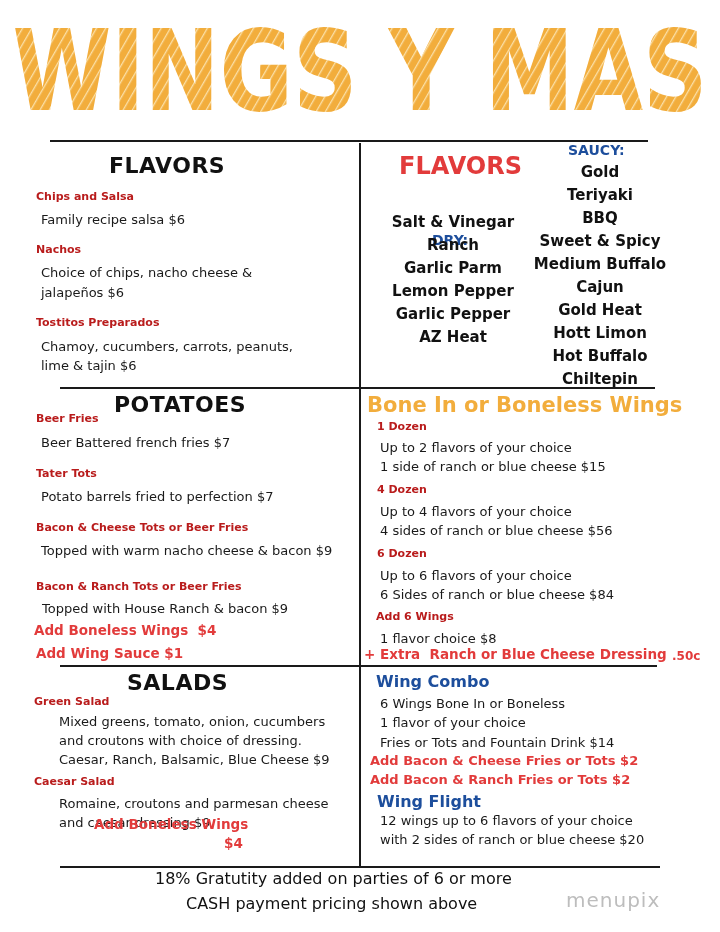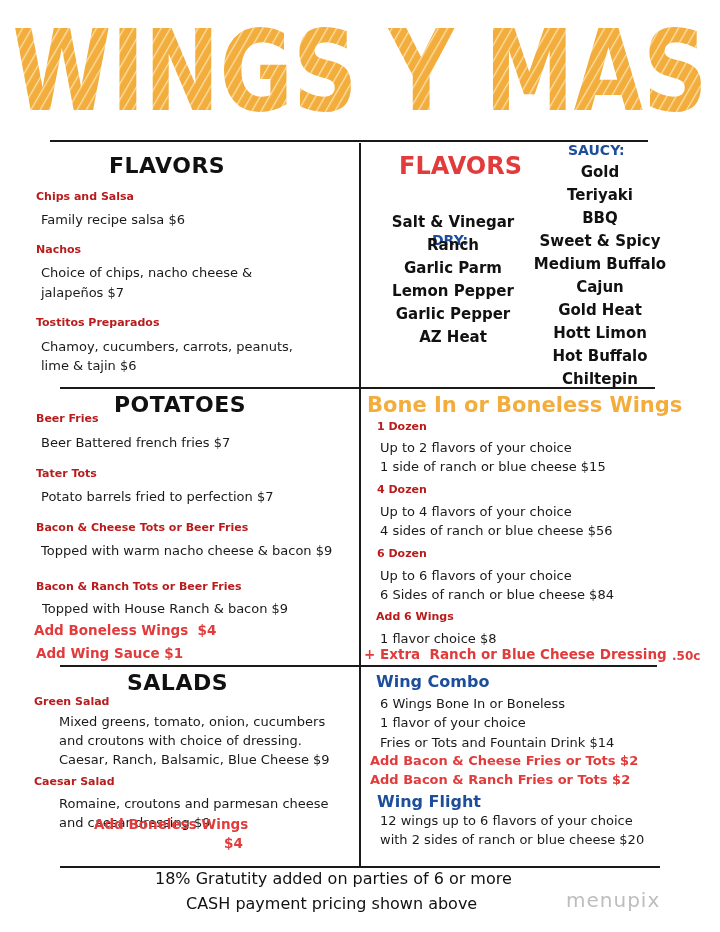--- a/index.html
+++ b/index.html
@@ -38,21 +38,21 @@
 <div class="vline" style="left:359px; top:143px; height:724px;"></div>
 <div class="hline" style="left:60px; top:387px; width:595px;"></div>
 <div class="hline" style="left:60px; top:665px; width:597px;"></div>
 <div class="hline" style="left:60px; top:866px; width:600px;"></div>
 
 <div class="abs sec-title" style="left:109px; top:153px;">FLAVORS</div>
 <div class="abs item-name" style="left:36px; top:190px;">Chips and Salsa</div>
 <div class="abs desc" style="left:41px; top:210px;">Family recipe salsa $6</div>
 <div class="abs item-name" style="left:36px; top:243px;">Nachos</div>
 <div class="abs desc" style="left:41px; top:263px;">Choice of chips, nacho cheese &amp;</div>
-<div class="abs desc" style="left:41px; top:283px;">jalapeños $7</div>
+<div class="abs desc" style="left:41px; top:283px;">jalapeños $6</div>
 <div class="abs item-name" style="left:36px; top:316px;">Tostitos Preparados</div>
 <div class="abs desc" style="left:41px; top:337px;">Chamoy, cucumbers, carrots, peanuts,</div>
 <div class="abs desc" style="left:41px; top:356px;">lime &amp; tajin $6</div>
 
 <div class="abs" style="left:399px; top:152px; font-size:24px; font-weight:bold; color:#e23b3b;">FLAVORS</div>
 <div class="abs blue-sm" style="left:432px; top:192px;margin-top:40px;">DRY:</div>
 <div>
   <div class="flavor" style="left:382px; width:142px; top:213px;">Salt &amp; Vinegar</div>
   <div class="flavor" style="left:382px; width:142px; top:236px;">Ranch</div>
   <div class="flavor" style="left:382px; width:142px; top:259px;">Garlic Parm</div>

